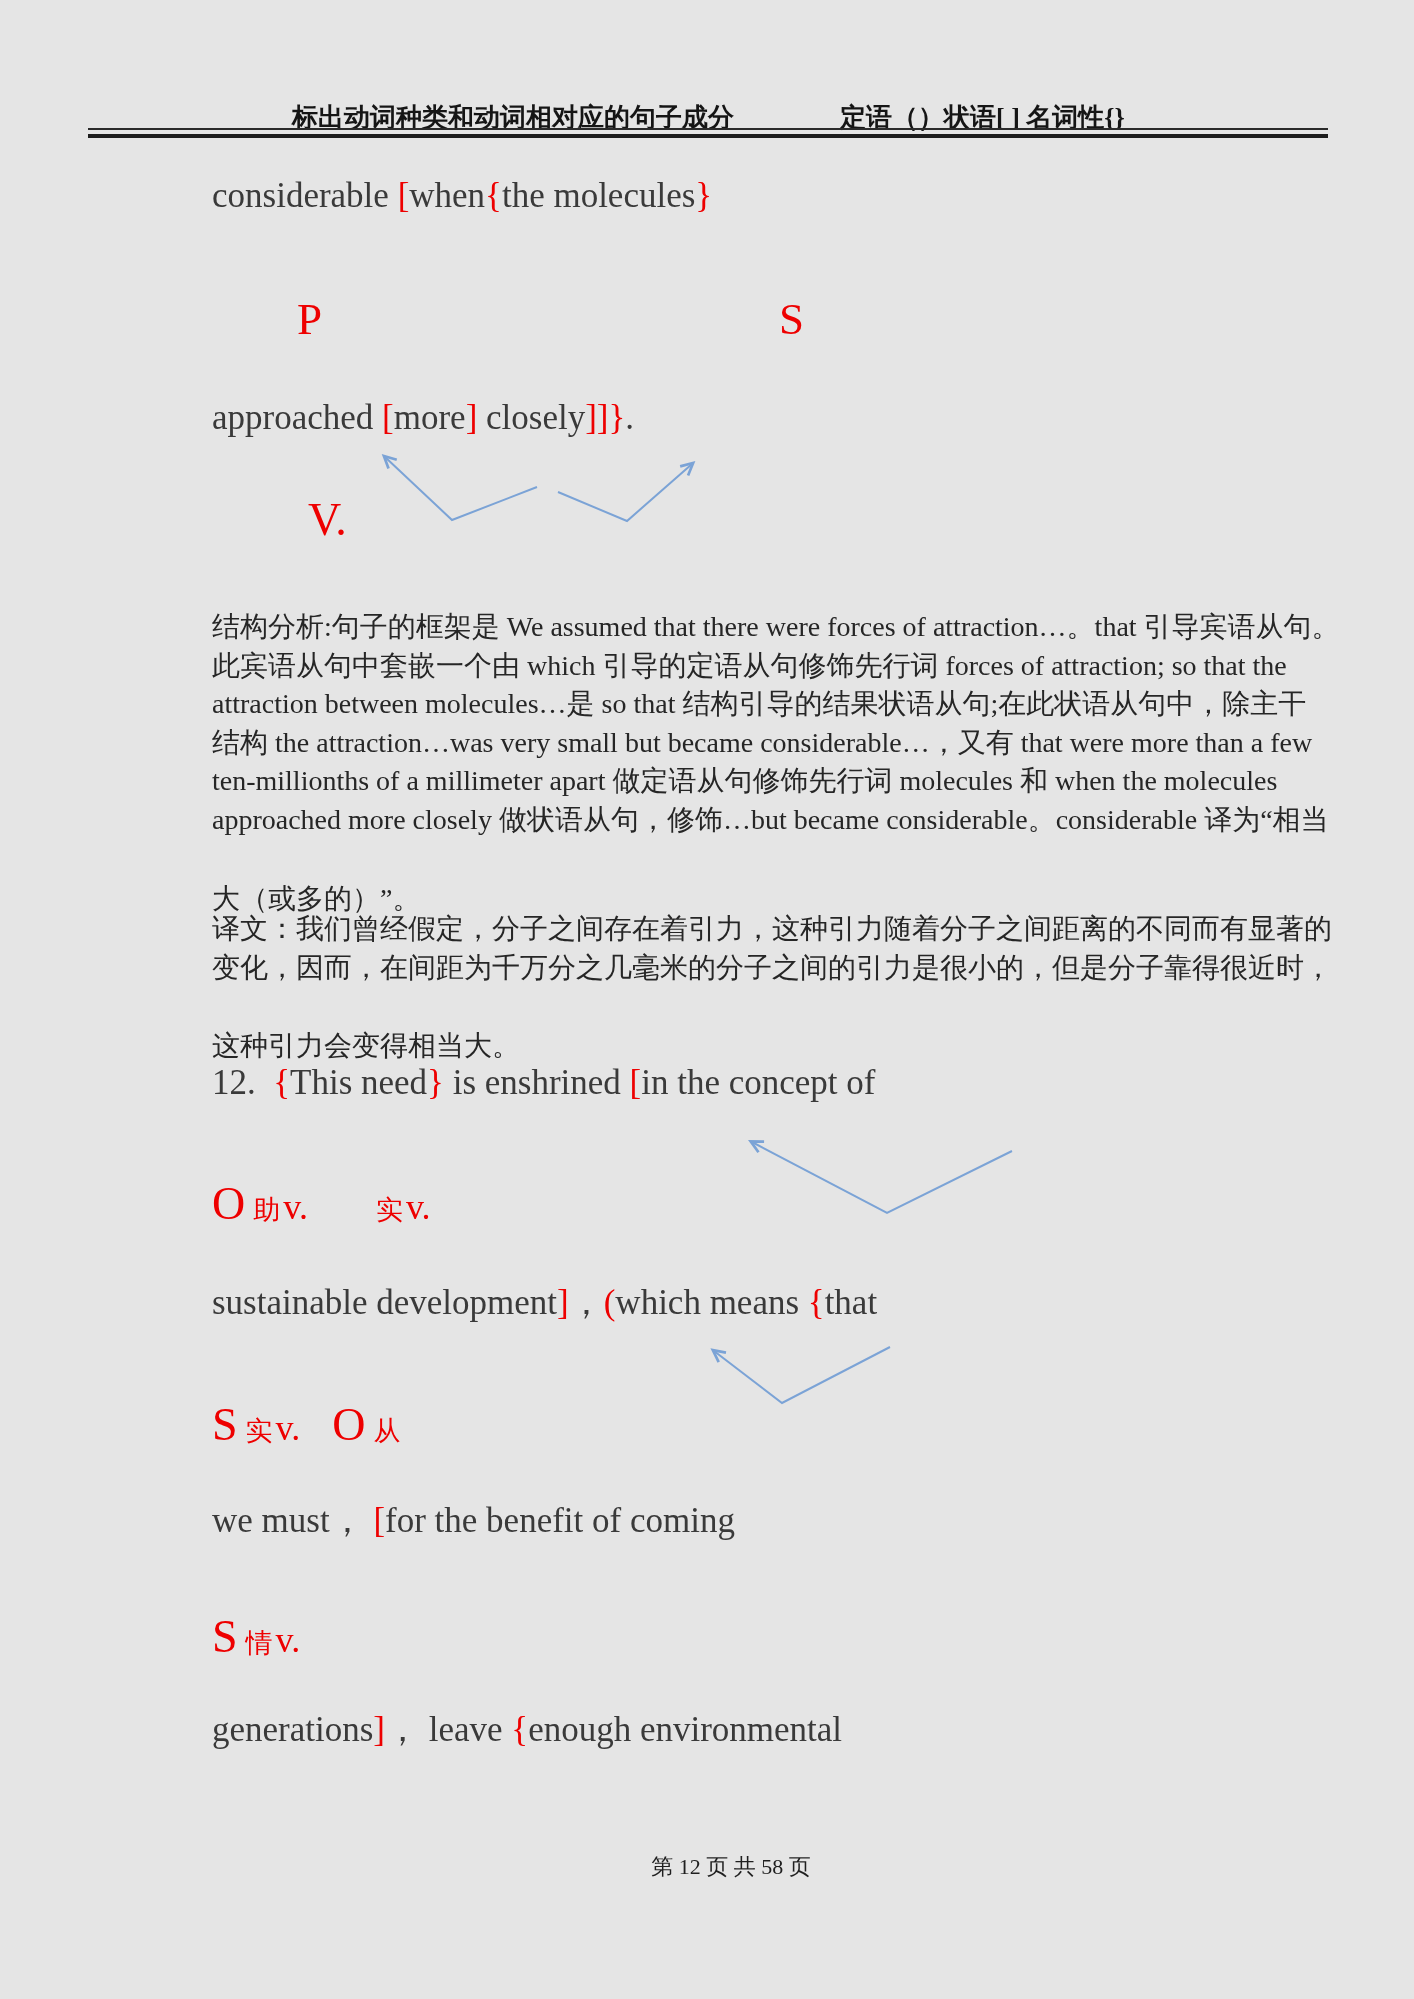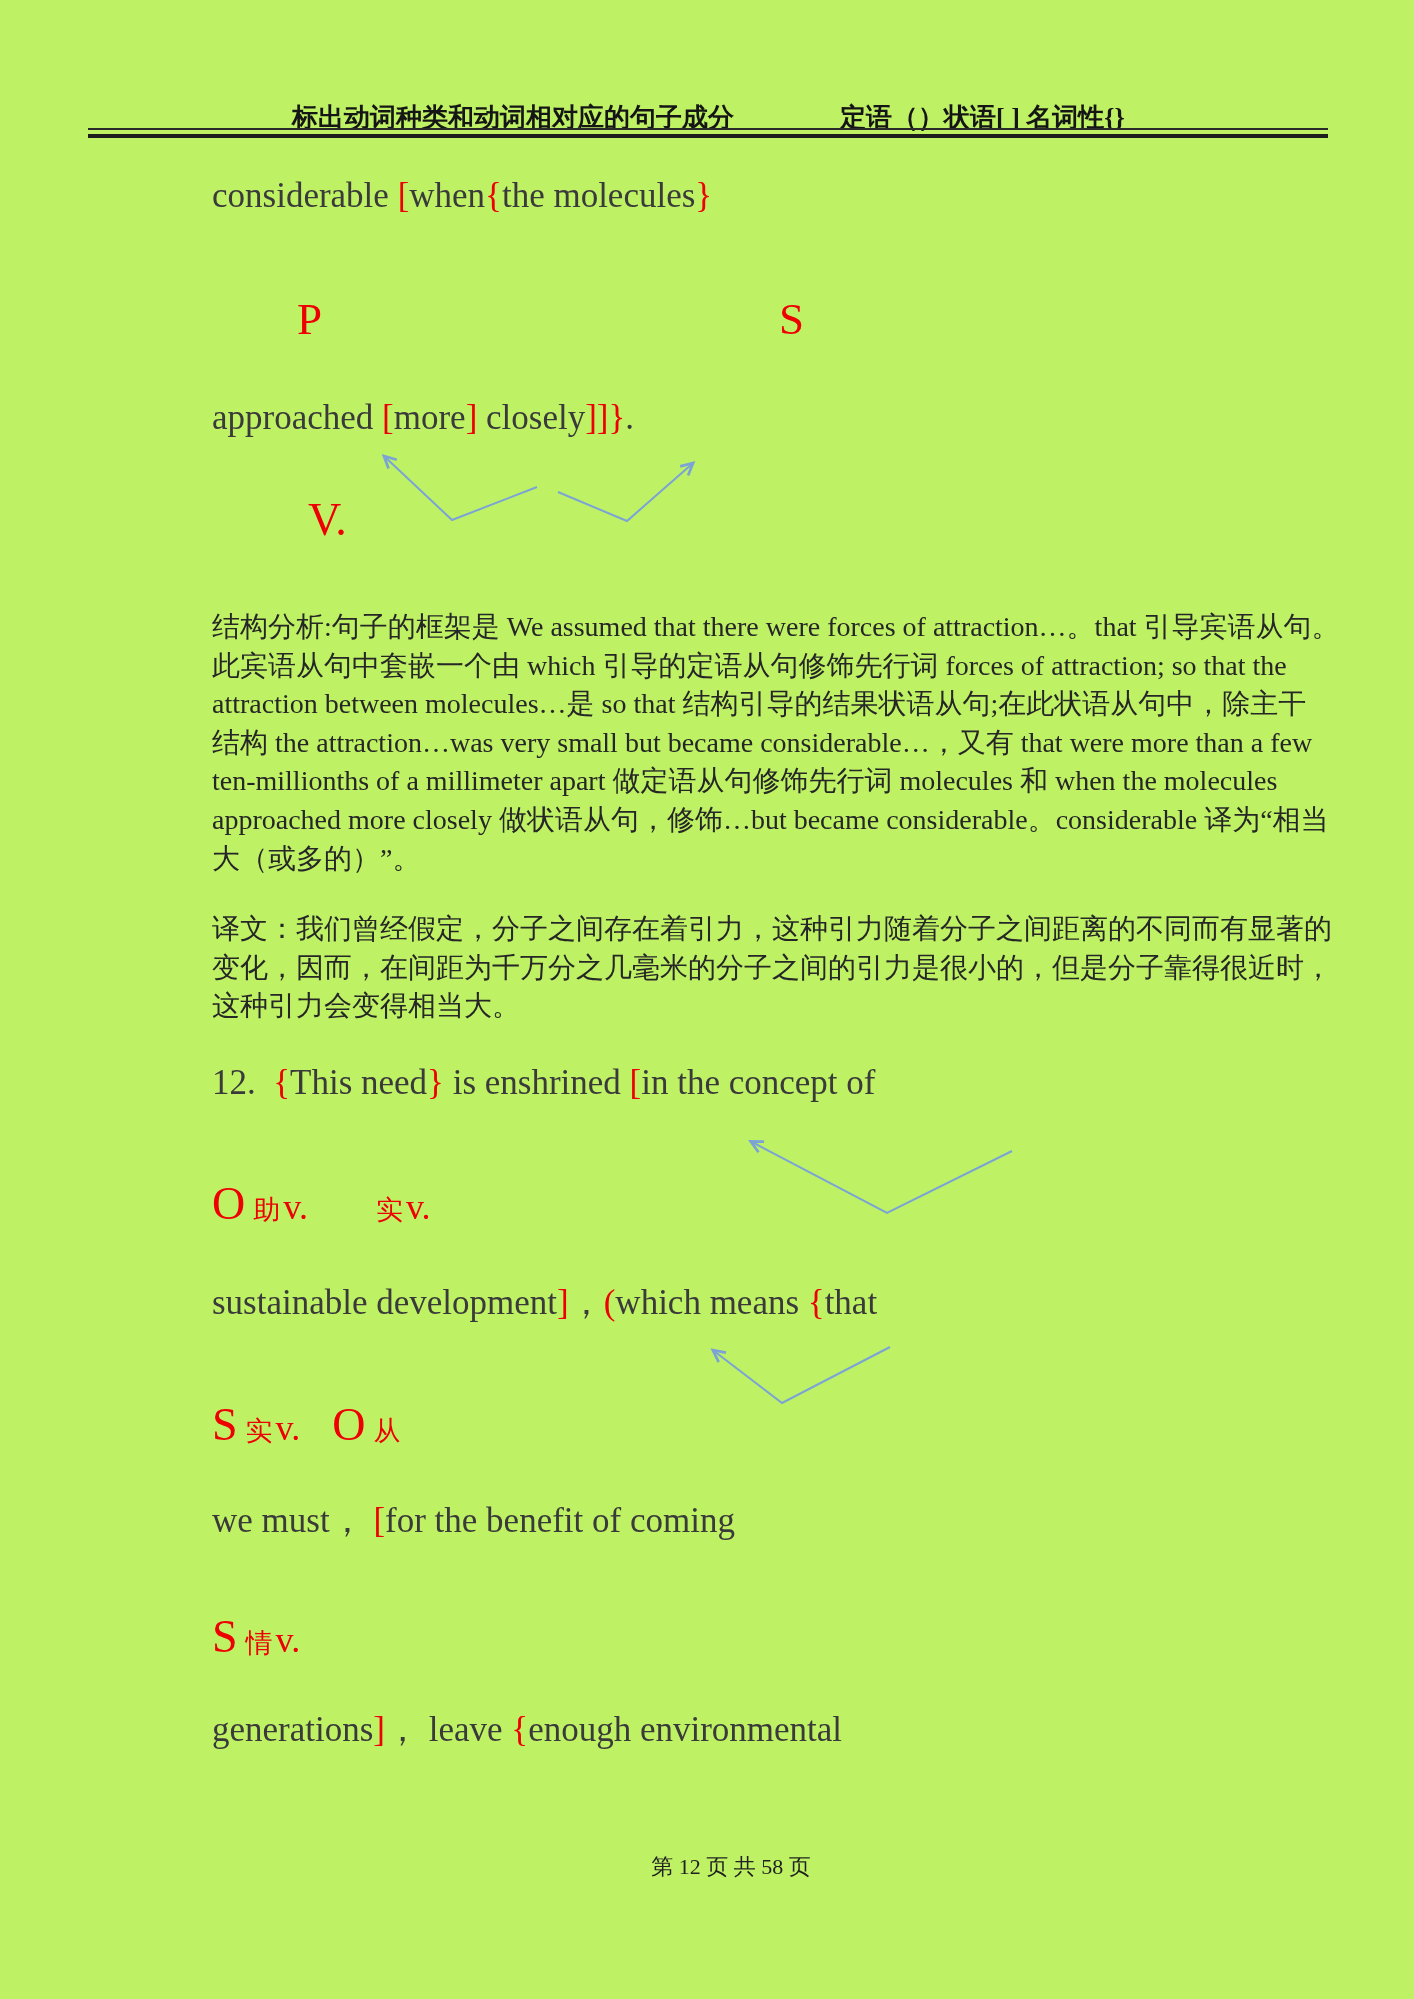--- a/index.html
+++ b/index.html
@@ -1,17 +1,17 @@
 <!DOCTYPE html>
 <html style="--red: #ee0000; --arrow: #7ba3d6;"><head>
 <meta charset="utf-8">
 <style>
   :root { --red:#ee0000; --arrow:#7ba3d6; --ink:#3a3a3a; --para:#262626; }
   html,body{margin:0;padding:0;background:#ffffff;}
-  .page{position:relative;width:1414px;height:1999px;background:#bef264;overflow:hidden;
+  .page{position:relative;width:1414px;height:1999px;background:#e5e5e5;overflow:hidden;
         font-family:"Liberation Serif","DejaVu Serif",serif;}
 
   
   .hdr{position:absolute;top:100px;font-size:26px;font-weight:bold;color:#151515;white-space:pre;}
   .hdr-left{left:292px;}
   .hdr-right{left:840px;}
   .hdr-rule{position:absolute;left:88px;top:128px;width:1240px;height:4px;
             border-top:2px solid #2b2b2b;border-bottom:4px solid #1d1d1d;}
 
   
@@ -27,21 +27,21 @@
   .mrow{position:absolute;left:212px;line-height:1;white-space:pre;color:var(--red);}
   .seg-R{font-size:46px;color:var(--red);}
   .seg-C{font-size:27px;color:var(--red);}
   .seg-V{font-size:36px;color:var(--red);}
   .gap{display:inline-block;height:1px;}
 
   
   .para{position:absolute;left:212px;width:986px;font-size:28px;color:var(--para);}
   .para .pline{height:38.6px;line-height:38.6px;white-space:nowrap;
                text-align:justify;text-align-last:justify;}
-  .para .pline.last{text-align-last:left;}
+  .para .pline.last{text-align-last:left;margin-top:40px;}
 
   
   .arrows{position:absolute;left:0;top:0;pointer-events:none;}
   .arrows polyline{fill:none;stroke:var(--arrow);stroke-width:2;}
   .arrows .ah{fill:none;stroke:var(--arrow);stroke-width:1.8;}
 
   
   .footer{position:absolute;left:0;top:1852px;width:1414px;text-align:center;
           font-size:22px;color:#1f1f1f;white-space:pre;padding-left:24px;}
 </style>

